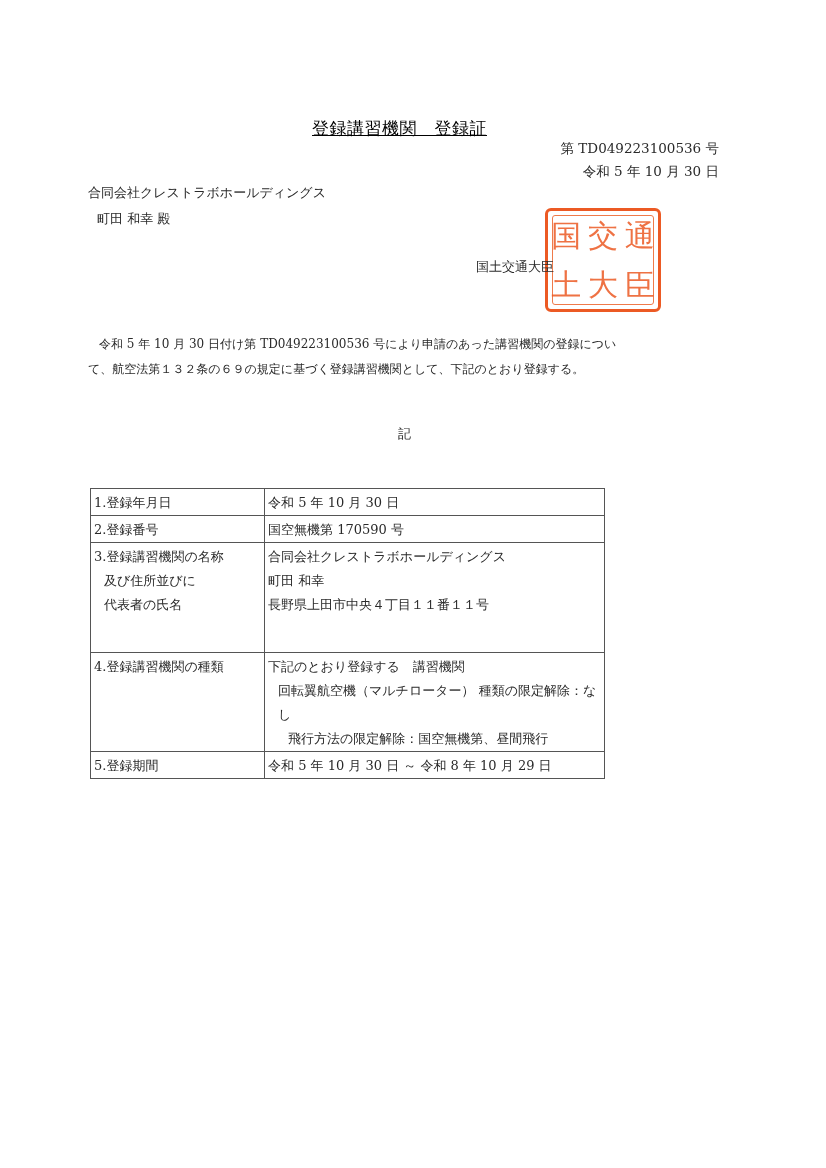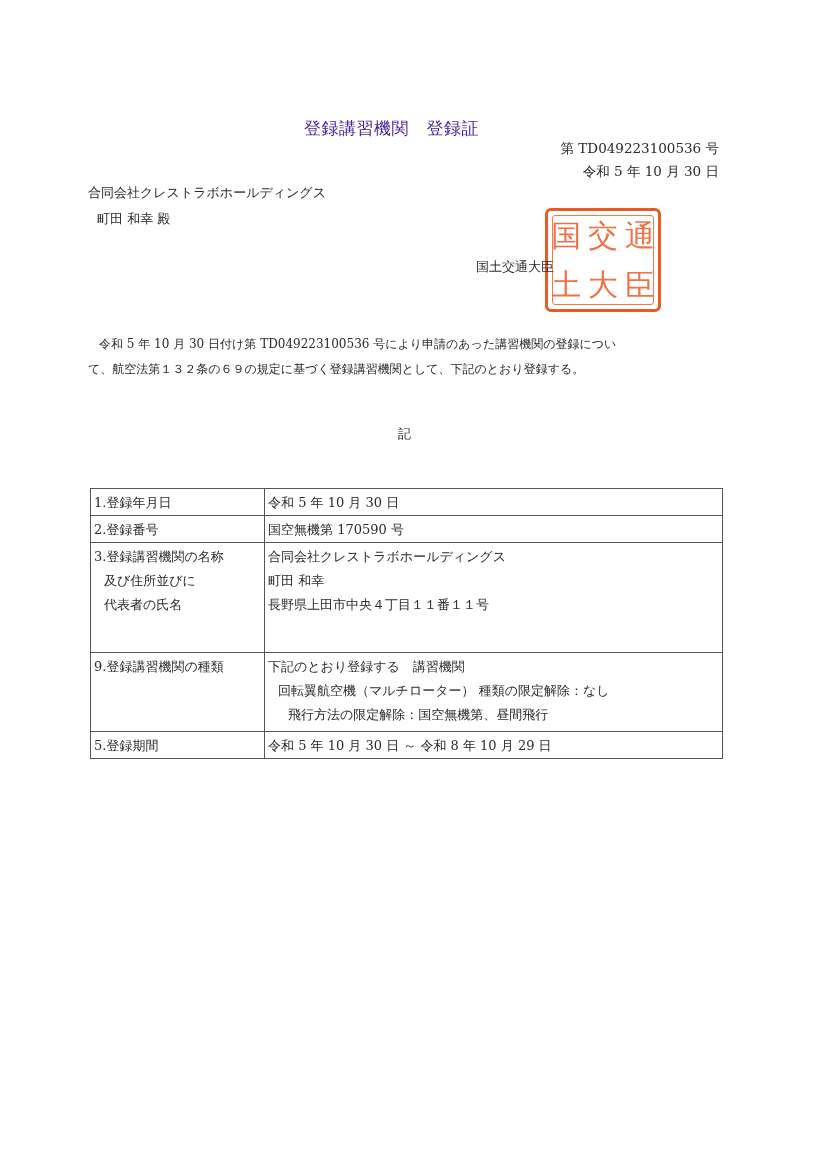--- a/index.html
+++ b/index.html
@@ -2,21 +2,21 @@
 <html><head>
 <meta charset="utf-8">
 <style>
   html, body { margin: 0; padding: 0; background: #ffffff; }
   body {
     width: 826px; height: 1168px; position: relative; overflow: hidden;
     font-family: "DejaVu Serif", "Liberation Serif", serif;
     color: #2a2a2a;
   }
   .abs { position: absolute; white-space: nowrap; }
-  .title { left: 304px; top: 117px; font-size: 17px; letter-spacing: 0.5px; color: #4c1d95; }
+  .title { left: 312px; top: 117px; font-size: 17px; letter-spacing: 0.5px; color: #000000; text-decoration: underline; }
   .doc-no { right: 107px; top: 140px; font-size: 13.5px; }
   .doc-date { right: 107px; top: 163px; font-size: 13.5px; }
   .addressee-org { left: 88px; top: 184px; font-size: 13px; }
   .addressee-name { left: 88px; top: 210px; font-size: 13px; margin-left: 9px; }
   .issuer { left: 476px; top: 258px; font-size: 13px; }
   .seal {
     position: absolute; left: 545px; top: 208px; width: 116px; height: 104px;
     border: 3px solid #ec5a24; border-radius: 6px; box-sizing: border-box;
     background: rgba(255,255,255,0.0);
   }
@@ -27,21 +27,21 @@
   .seal-glyphs {
     position: absolute; inset: 0;
     display: grid; grid-template-columns: repeat(3, 1fr); grid-template-rows: repeat(2, 1fr);
     color: #ec5a24; font-size: 30px; line-height: 1; text-align: center; align-items: center;
     font-family: "DejaVu Serif", serif; opacity: 0.85;
     writing-mode: horizontal-tb;
   }
   .body-text { left: 88px; top: 332px; font-size: 12px; line-height: 25px; }
   .ki { left: 398px; top: 425px; font-size: 13px; }
   table.details {
-    position: absolute; left: 90px; top: 488px; width: 633px;
+    position: absolute; left: 90px; top: 488px; width: 515px;
     border-collapse: collapse; font-size: 13px; padding-left: 36px;
   }
   table.details td {
     border: 1px solid #555; vertical-align: top; padding: 2px 2px 0 3px;
     line-height: 24px;
   }
   td.label { width: 168px; }
   .indent1 { padding-left: 10px; display: block; }
   .indent2 { padding-left: 20px; display: block; }
   .indent3 { padding-left: 10px; display: block; }
@@ -102,21 +102,21 @@
       <span class="indent1">代表者の氏名</span>
     </td>
     <td>
       <span class="line">合同会社クレストラボホールディングス</span>
       <span class="line">町田 和幸</span>
       <span class="line">長野県上田市中央４丁目１１番１１号</span>
     </td>
   </tr>
   <tr style="height:79px">
     <td class="label">
-      <span class="line">9.登録講習機関の種類</span>
+      <span class="line">4.登録講習機関の種類</span>
     </td>
     <td>
       <span class="line">下記のとおり登録する　講習機関</span>
       <span class="indent1">回転翼航空機（マルチローター） 種類の限定解除：なし</span>
       <span class="indent2">飛行方法の限定解除：国空無機第、昼間飛行</span>
     </td>
   </tr>
   <tr style="height:23px">
     <td class="label">
       <span class="line">5.登録期間</span>

